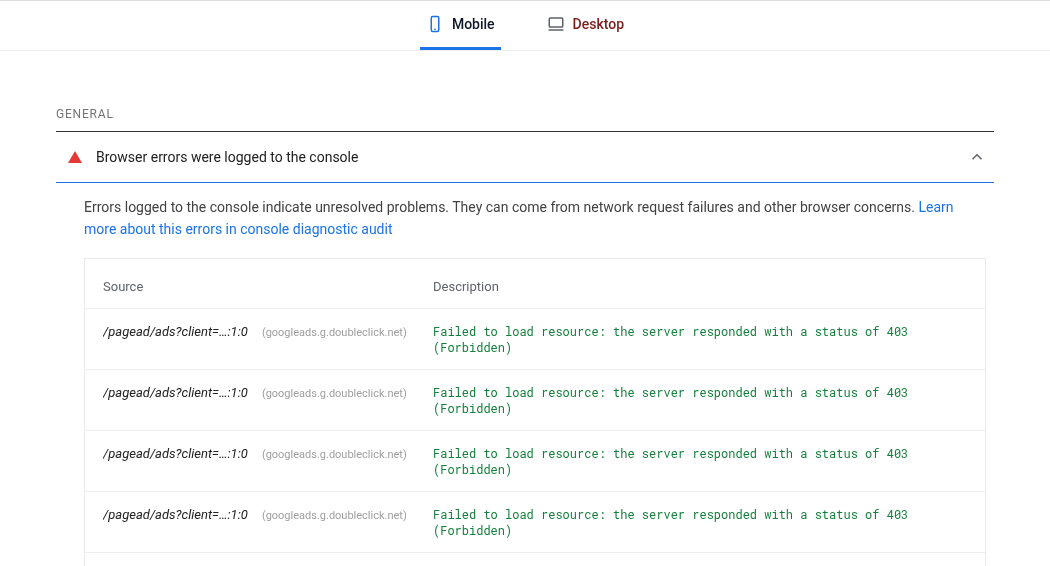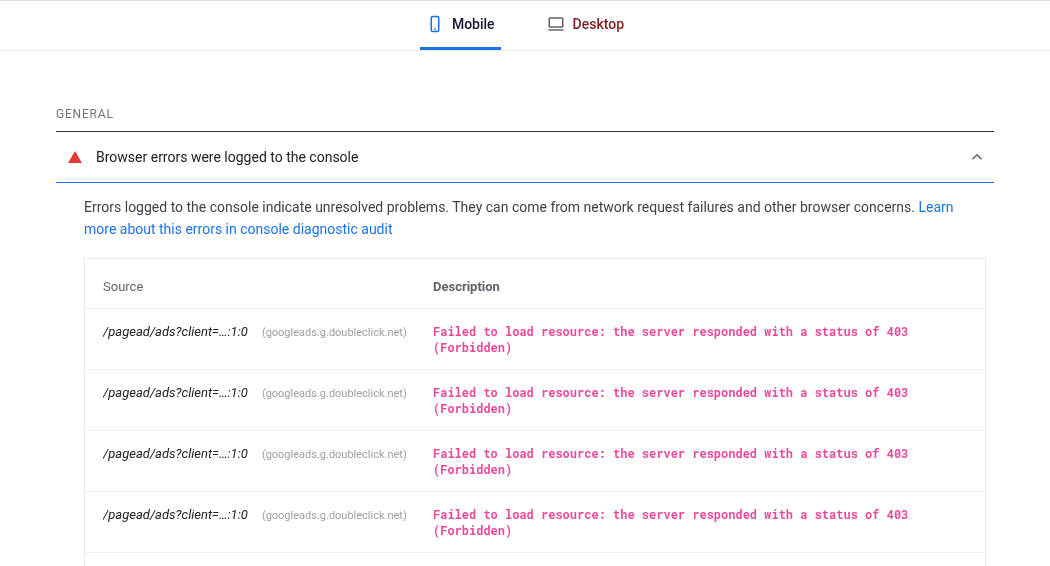--- a/index.html
+++ b/index.html
@@ -17,24 +17,24 @@
     .triangle-red { width: 0; height: 0; border-left: 7px solid transparent; border-right: 7px solid transparent; border-bottom: 12px solid #e53935; display: inline-block; margin-left: 4px; }
     .chevron { width: 18px; height: 18px; color: #5f6368; }
     .audit-body { padding: 14px 8px 18px 28px; }
     .desc { font-size: 14px; color: #424242; line-height: 1.55; margin-bottom: 0; }
     .desc a { color: #1a73e8; text-decoration: none; }
     .table-wrap { border: 1px solid #eaeaea; margin-top: 18px; }
     .thead-row, .trow { display: flex; padding: 14px 18px; border-bottom: 1px solid #eee; font-size: 13px; align-items: baseline; }
     .thead-row { color: #5f6368; font-size: 13px; padding: 20px 18px 14px 18px; }
     .trow:last-child { border-bottom: none; }
     .col-src { width: 330px; display: flex; gap: 8px; align-items: baseline; flex-shrink: 0; }
-    .col-desc { flex: 1; font-weight: bold; }
+    .col-desc { flex: 1; }
     .src-path { color: #212121; font-size: 13px; white-space: nowrap; overflow: hidden; font-style: italic; }
     .src-origin { color: #9e9e9e; font-size: 11px; white-space: nowrap; margin-left: 6px; }
-    .desc-text { font-family: "Roboto Mono", Menlo, Consolas, monospace; font-size: 12px; color: #ec4899; }
+    .desc-text { font-family: "Roboto Mono", Menlo, Consolas, monospace; font-size: 12px; color: #15803d; }
   </style>
 </head>
 <body>
 
 <div class="outer">
 
   <div class="tabs">
     <div class="tab active">
       <svg viewBox="0 0 24 24" fill="none" stroke="#1a73e8" stroke-width="2">
           <rect x="7" y="2" width="10" height="20" rx="2"></rect>

